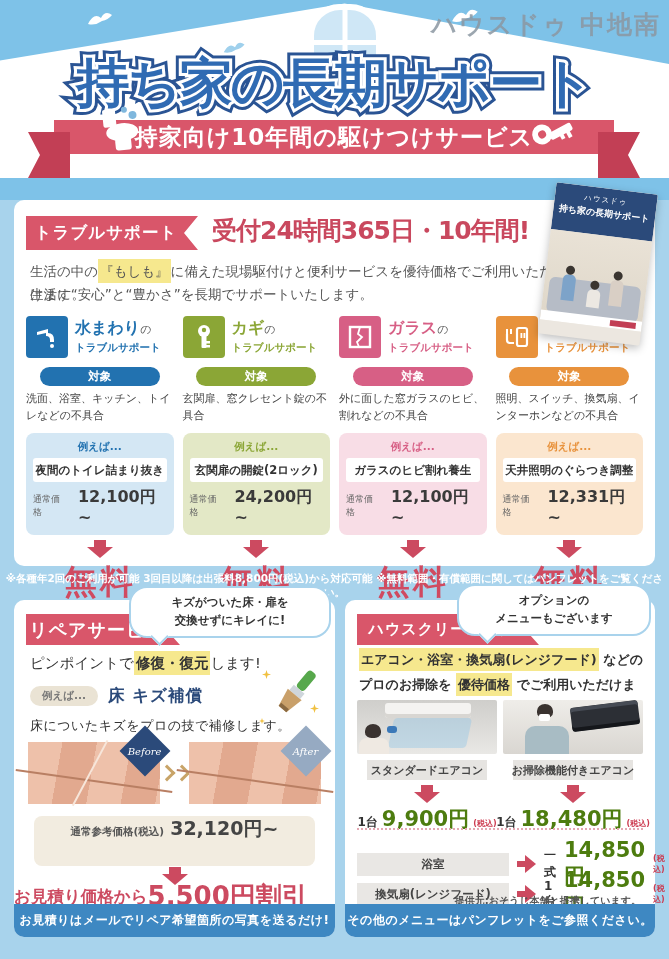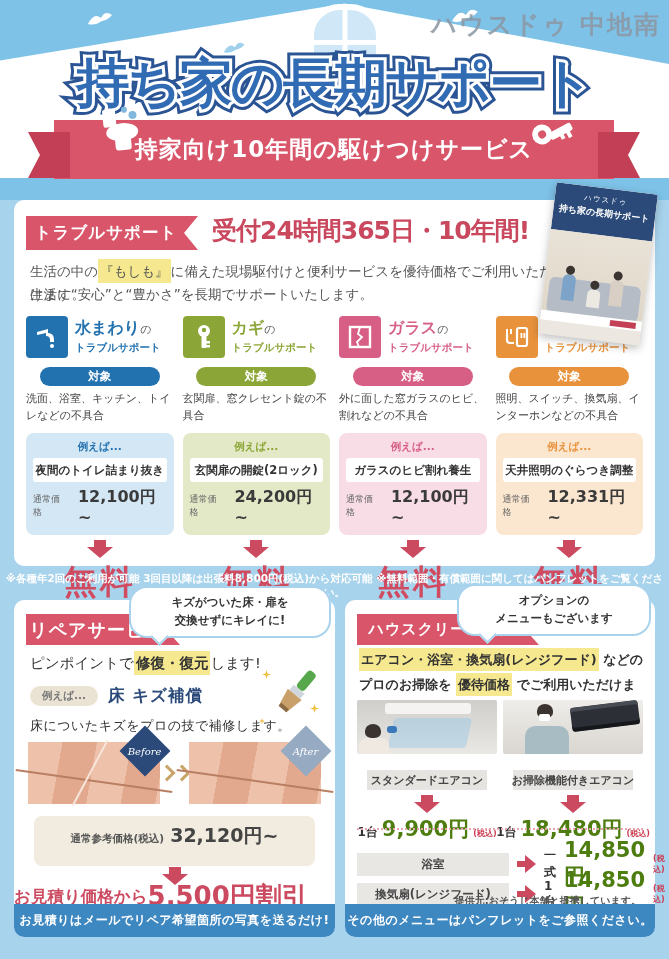--- a/index.html
+++ b/index.html
@@ -14,21 +14,21 @@
           border:6px solid #fff;border-radius:32px 32px 0 0;z-index:1}
   .window::before{content:'';position:absolute;left:50%;top:0;width:5px;height:100%;background:#fff;transform:translateX(-50%)}
   .window::after{content:'';position:absolute;top:55%;left:0;width:100%;height:5px;background:#fff}
   .bird{position:absolute;z-index:2}
   .watermark{position:absolute;right:8px;top:8px;font-size:25px;font-weight:bold;color:#8b97a2;opacity:.85;z-index:4;letter-spacing:2px}
   .title-wrap{position:absolute;left:0;top:48px;width:669px;text-align:center;z-index:3;height:70px}
   .title-wrap span{position:absolute;left:0;width:100%;font-size:53px;font-weight:bold;letter-spacing:-2px;white-space:nowrap}
   .t-stroke{color:#2a5494;-webkit-text-stroke:12px #2a5494;text-shadow:0 5px 0 #1d3f78}
   .t-mid{color:#fff;-webkit-text-stroke:6px #ffffff}
   .t-fill{color:#306bb3}
-  .ribbon{position:absolute;left:54px;top:120px;width:560px;height:59px;background:#d9566a;z-index:4;
+  .ribbon{position:absolute;left:54px;top:120px;width:560px;height:34px;background:#d9566a;z-index:4;
           display:flex;align-items:center;justify-content:center}
   .ribbon::before,.ribbon::after{content:'';position:absolute;top:12px;width:42px;height:46px;background:#c23f55;z-index:-1}
   .ribbon::before{left:-26px;clip-path:polygon(0 0,100% 0,100% 100%,0 100%,12px 50%)}
   .ribbon::after{right:-26px;clip-path:polygon(0 0,100% 0,calc(100% - 12px) 50%,100% 100%,0 100%)}
   .ribbon-text{color:#fff;font-size:23px;font-weight:bold;letter-spacing:1px}
   .toilet{position:absolute;left:46px;top:-16px;transform:rotate(-6deg)}
   .keyicon{position:absolute;right:34px;top:-4px;transform:rotate(-28deg)}
 
   
   .card{position:absolute;background:#fff;border-radius:10px}
@@ -120,21 +120,21 @@
   .floor::before{content:'';position:absolute;left:-10%;top:62%;width:120%;height:2px;background:#b97f63;transform:rotate(8deg)}
   .floor-before::after{content:'';position:absolute;left:46%;top:-10%;width:2px;height:120%;background:#f7e6da;transform:rotate(28deg)}
   .diamond{position:absolute;top:-9px;right:-3px;width:36px;height:36px;transform:rotate(45deg);
            display:flex;align-items:center;justify-content:center}
   .d-before{background:#2b4a7a}
   .d-after{background:#96aac2}
   .diamond span{transform:rotate(-45deg);font-size:10px;font-style:italic;color:#fff;font-family:"DejaVu Serif","Liberation Serif",serif}
   .chevs{display:flex;gap:3px;margin:0 1px}
   .chev{width:9px;height:9px;border-top:3px solid #c8a468;border-right:3px solid #c8a468;transform:rotate(45deg)}
   .r-pricebox{position:absolute;left:20px;right:20px;top:216px;height:50px;background:#f2ece0;border-radius:8px;
-              text-align:center;padding-top:7px;box-sizing:border-box}
+              text-align:center;box-sizing:border-box}
   .r-price-line{display:flex;justify-content:center;align-items:baseline;gap:6px}
   .r-price-label{font-size:10.5px;color:#555;font-weight:bold}
   .r-price{font-size:19px;font-weight:bold;color:#444}
   .r-note{font-size:9.5px;color:#555;margin-top:1px}
   .card2 .arr-mid{position:absolute;left:50%;top:267px;transform:translateX(-50%);margin:0}
   .r-discount{position:absolute;left:0;right:0;top:279px;color:#cc4a60;font-weight:bold;white-space:nowrap}
   .r-disc-pre{font-size:16.5px;vertical-align:3px}
   .r-disc-big{font-size:26px;letter-spacing:0}
 
   .bar{position:absolute;left:0;right:0;bottom:0;height:33px;background:#3e88c2;border-radius:0 0 10px 10px;color:#fff;
@@ -151,21 +151,21 @@
   .plastic{position:absolute;left:34px;top:18px;width:78px;height:30px;background:rgba(150,200,230,.45);transform:skewX(-12deg);border-radius:4px}
   .hair{position:absolute;width:16px;height:14px;background:#3a3330;border-radius:50% 50% 40% 40%}
   .p1-hair{left:8px;bottom:16px}
   .p1-body{position:absolute;left:2px;bottom:0;width:30px;height:16px;background:#efe9e2;border-radius:8px 8px 0 0}
   .glove{position:absolute;left:30px;top:26px;width:10px;height:7px;background:#3a78b8;border-radius:3px}
   .p2-hair{left:34px;top:4px}
   .mask{position:absolute;left:36px;top:14px;width:11px;height:7px;background:#fff;border-radius:2px}
   .p2-body{position:absolute;left:22px;bottom:0;width:44px;height:28px;background:#a8bcc4;border-radius:10px 10px 0 0}
   .acparts{position:absolute;right:4px;top:4px;width:68px;height:24px;background:#2c2f35;border-radius:3px;transform:rotate(-7deg);
            box-shadow:inset 0 4px 0 #474c55,inset 0 -4px 0 #15171b}
-  .cl-label{margin-top:16px;width:120px;height:20px;background:#e6e4e1;font-size:11px;font-weight:bold;color:#444;
+  .cl-label{margin-top:6px;width:120px;height:20px;background:#e6e4e1;font-size:11px;font-weight:bold;color:#444;
             display:flex;align-items:center;justify-content:center;white-space:nowrap}
   .cl-col .arr-down{margin-top:5px}
   .cl-price{margin-top:2px;display:flex;align-items:baseline;gap:4px;white-space:nowrap}
   .unit{font-size:12px;font-weight:bold;color:#333}
   .pr{font-size:21px;font-weight:bold;color:#4d7c0f}
   .tax{font-size:8px;color:#cc3b50;font-weight:bold}
   .c-divider{position:absolute;left:12px;right:12px;top:228px;border-top:2px dotted #e4a7b2}
   .c-row{position:absolute;left:12px;display:flex;align-items:center;gap:8px}
   .c-row1{top:238px}.c-row2{top:268px}
   .row-label{width:152px;height:23px;background:#e9e7e4;font-size:11.5px;font-weight:bold;color:#444;

